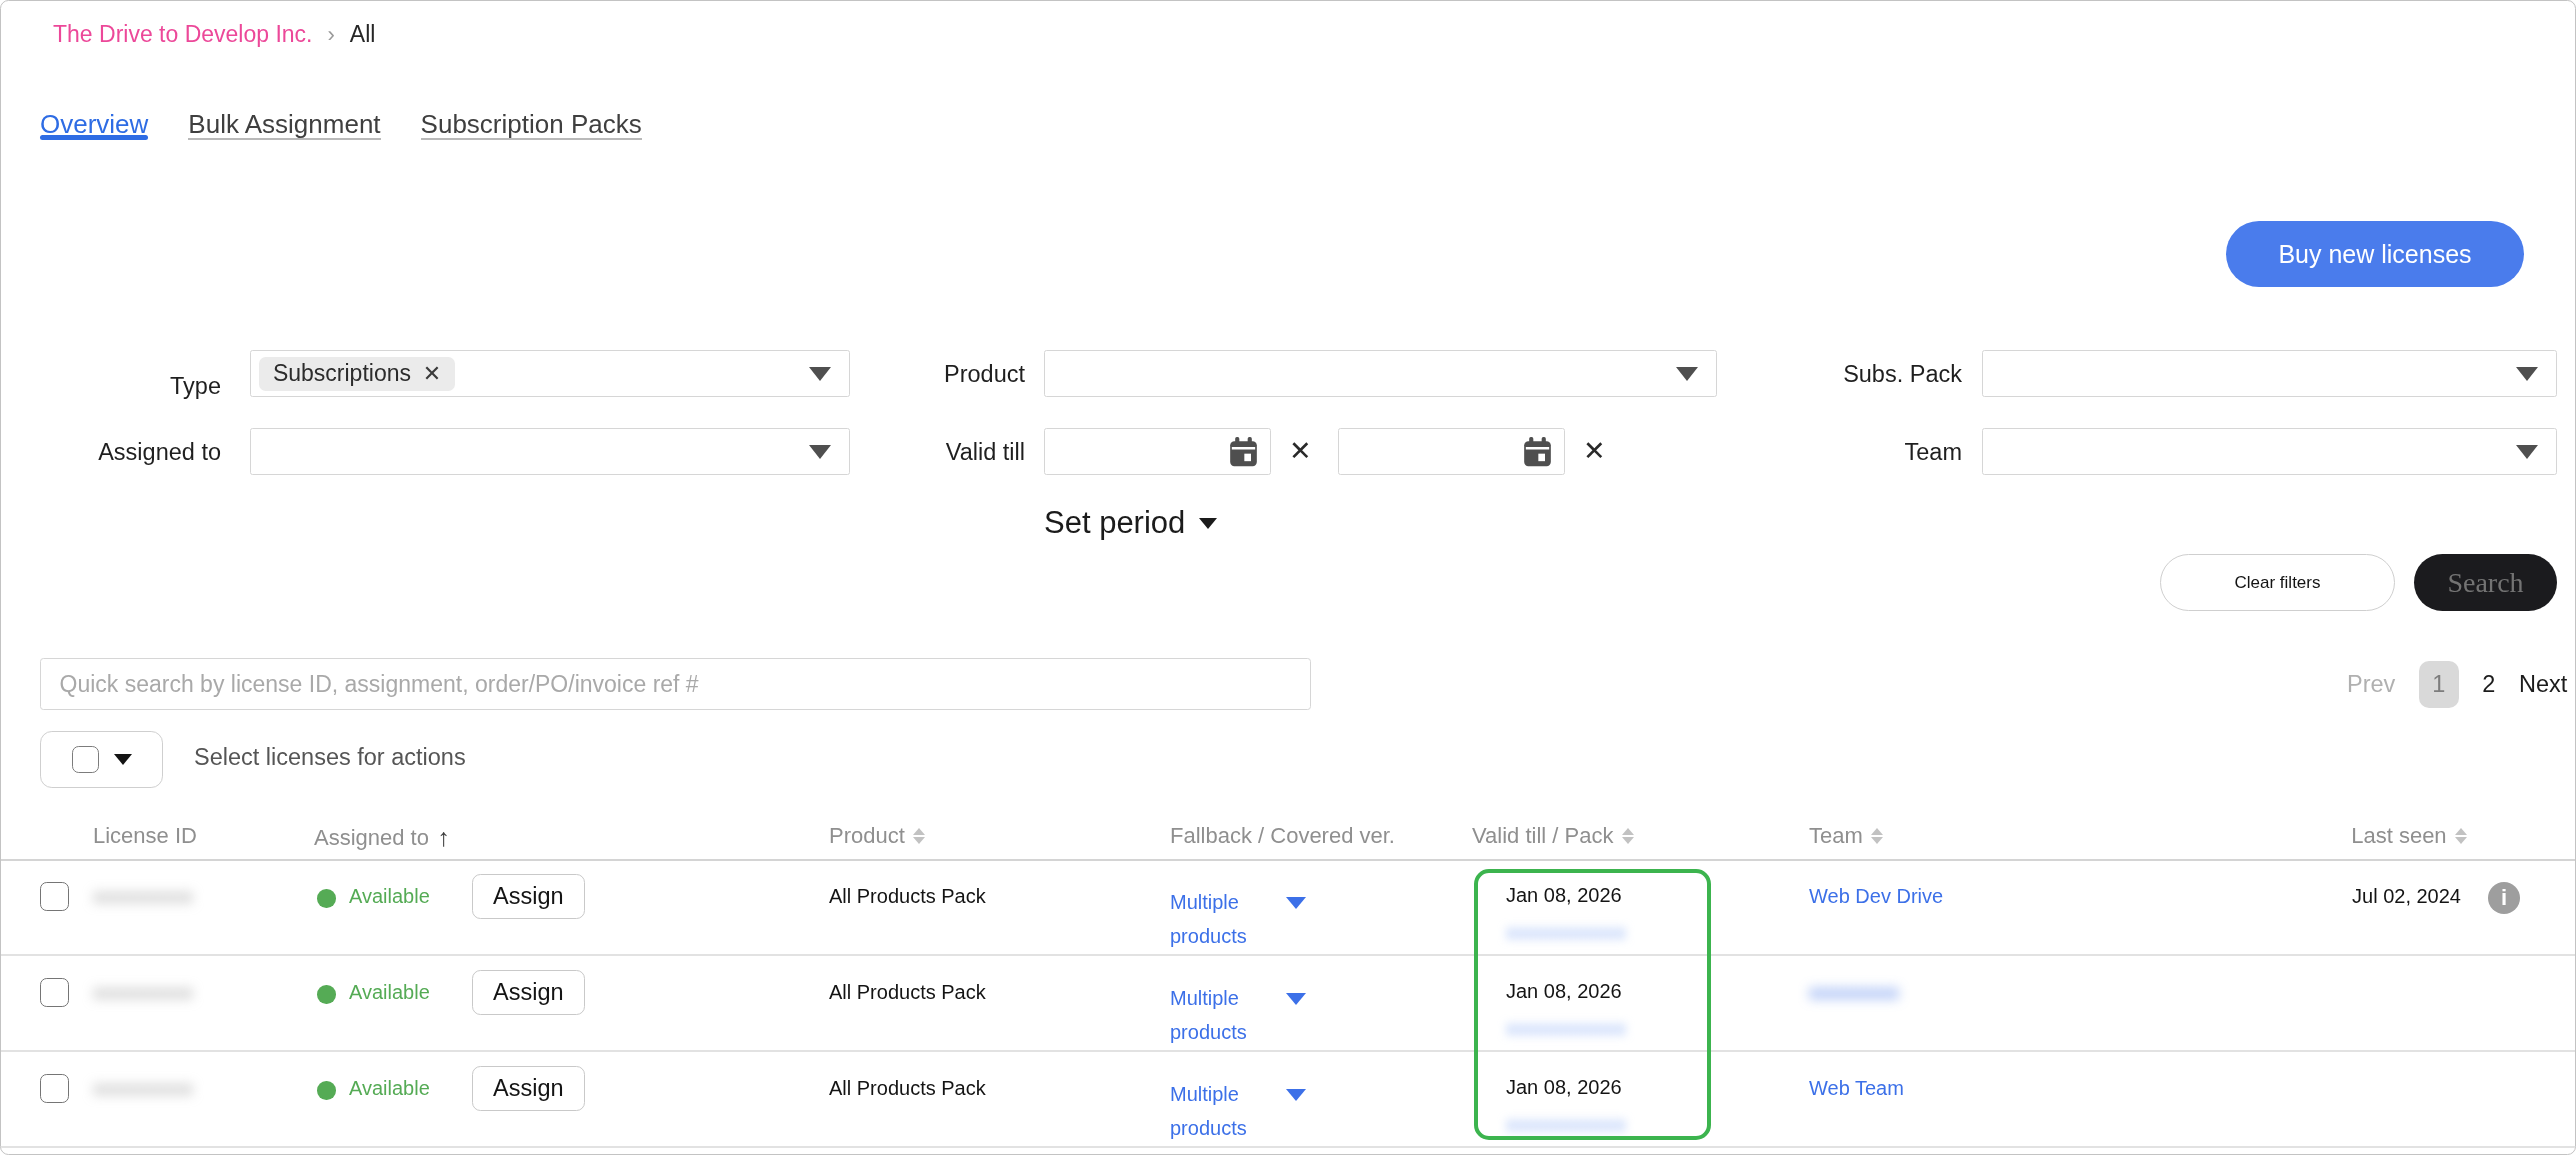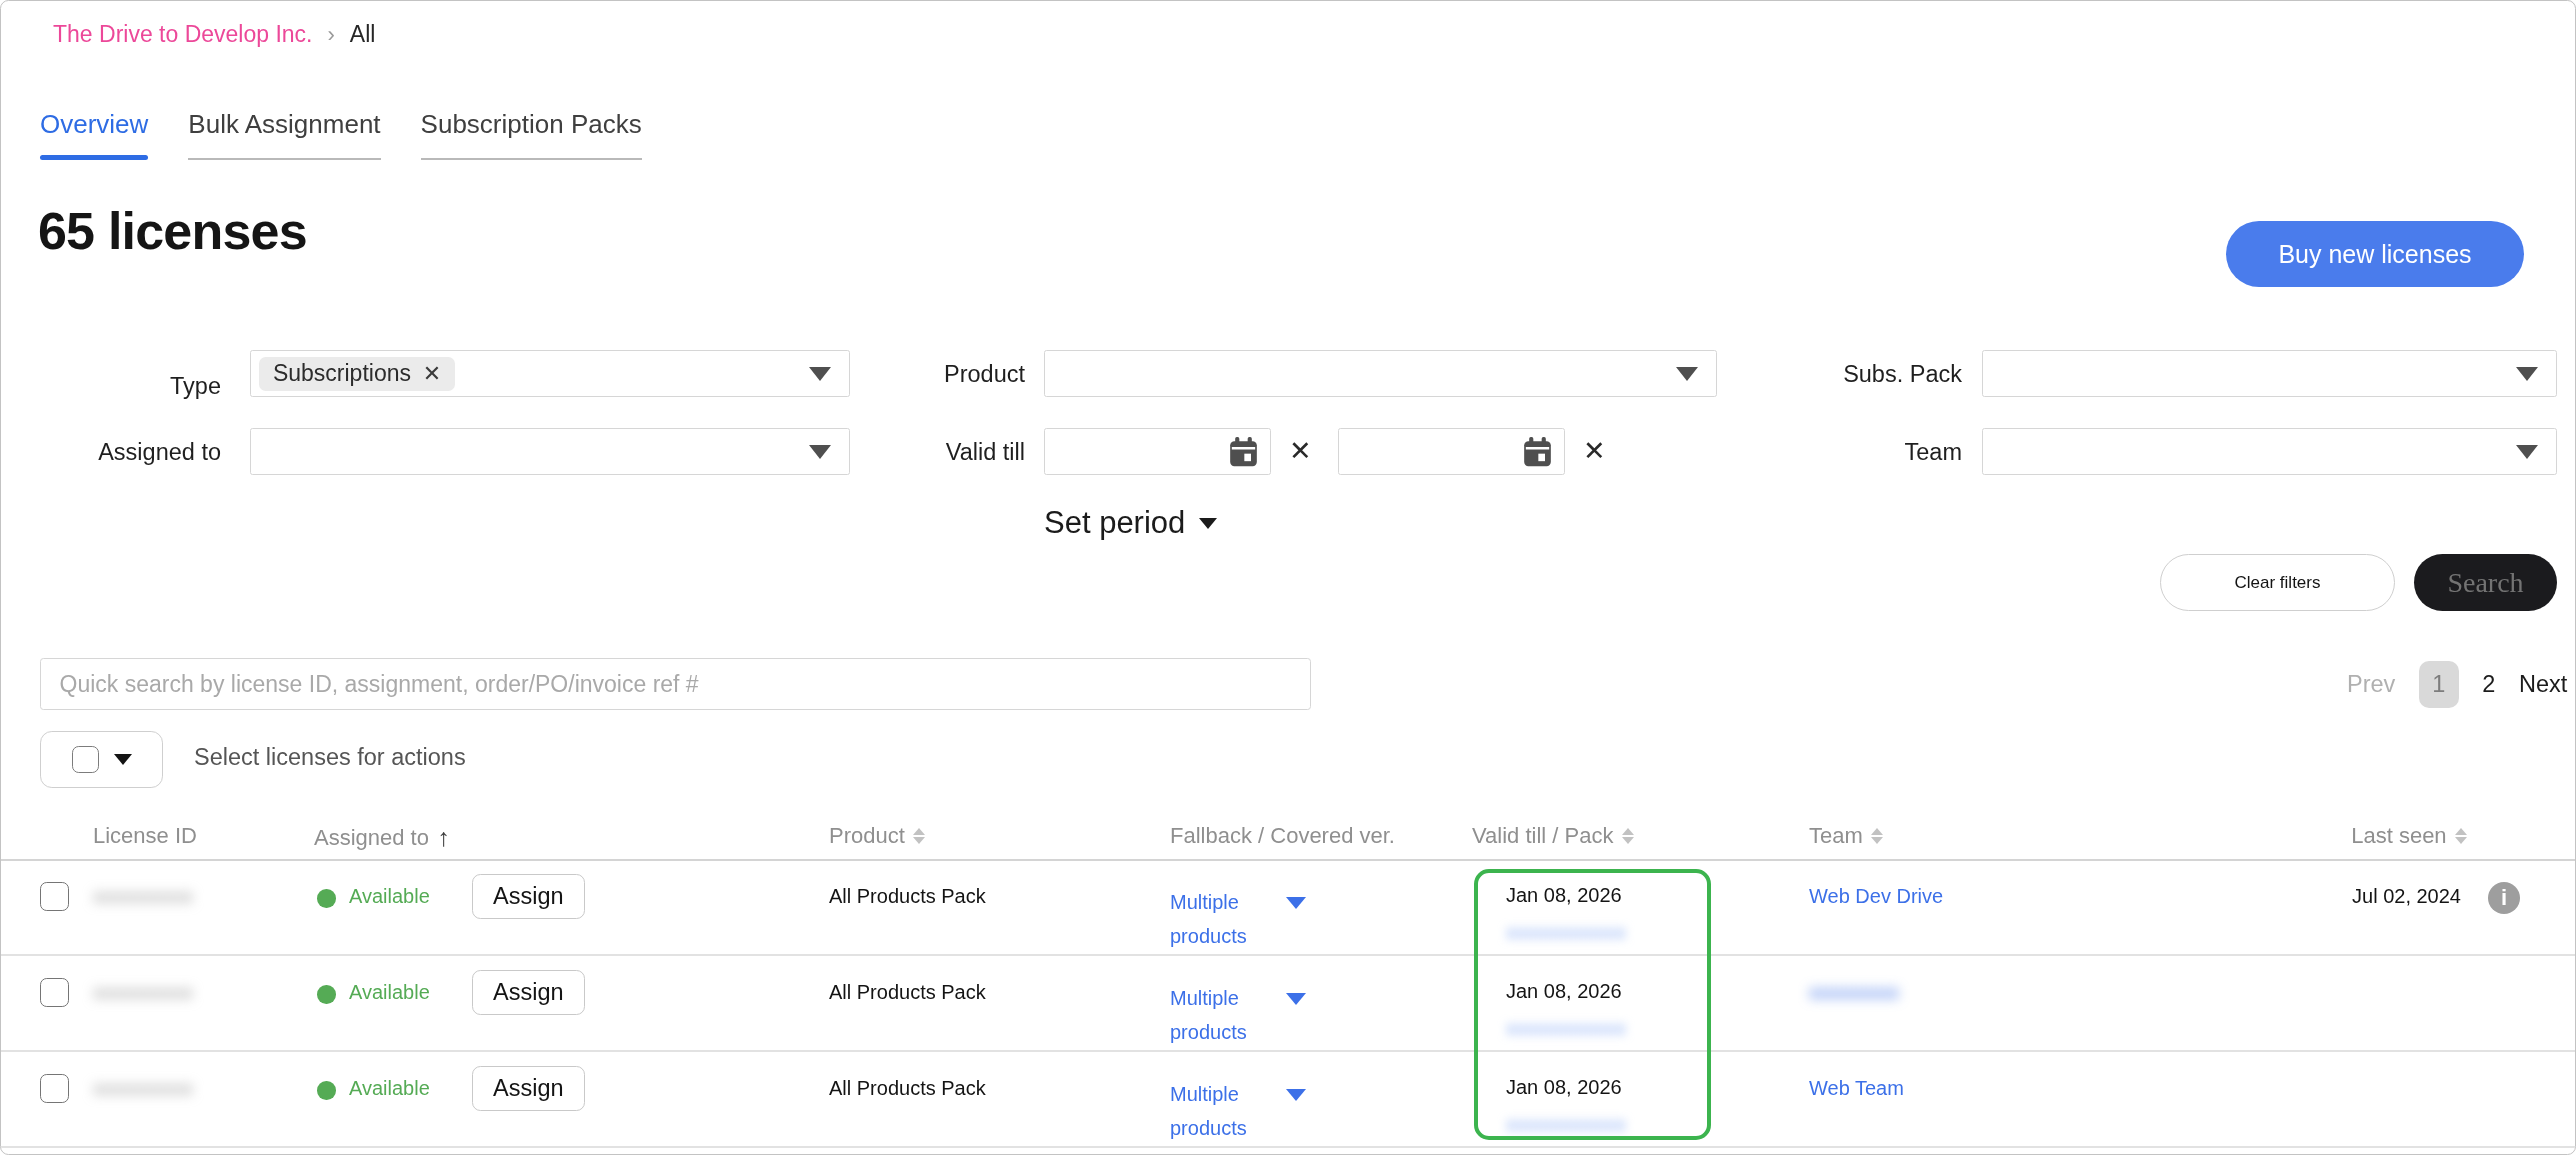--- a/index.html
+++ b/index.html
@@ -12,21 +12,21 @@
   }
 
   
   .breadcrumb { position:absolute; left:52px; top:20px; font-size:23px; display:flex; gap:15px; align-items:center; }
   .breadcrumb .org { color:#ec4899; cursor:pointer; }
   .breadcrumb .sep { color:#9a9a9a; font-size:22px; }
   .breadcrumb .cur { color:#262626; }
 
   
   .tabs { position:absolute; left:39px; top:108px; display:flex; gap:40px; }
-  .tab { font-size:26px; padding-bottom:20px; position:relative; color:#3f3f3f; cursor:pointer; }
+  .tab { font-size:26px; position:relative; color:#3f3f3f; cursor:pointer; }
   .tab::after { content:""; position:absolute; left:0; right:0; bottom:0; height:2.5px; background:#b9b9b9; }
   .tab.active { color:#2e6ce4; }
   .tab.active::after { height:5px; background:#2e6ce4; border-radius:2.5px; }
 
   h1.title { position:absolute; left:37px; top:200px; font-size:52px; font-weight:700; letter-spacing:-0.8px; color:#151515; }
 
   .buy-btn { position:absolute; left:2225px; top:220px; width:298px; height:66px; background:#4a7cec; color:#fff;
     border:none; border-radius:34px; font-size:25px; font-family:inherit; cursor:pointer; }
 
   
@@ -107,21 +107,20 @@
     <span class="sep">›</span>
     <span class="cur">All</span>
   </div>
 
   <div class="tabs">
     <div class="tab active">Overview</div>
     <div class="tab">Bulk Assignment</div>
     <div class="tab">Subscription Packs</div>
   </div>
 
-  <h1 class="title">65 licenses</h1>
 
   <button class="buy-btn">Buy new licenses</button>
 
   <div class="flabel" style="left:101px; top:360px; width:119px;margin-top:12px;">Type</div>
   <div class="field" style="left:249px; top:349px; width:600px;padding-left:46px;">
     <span class="chip">
       <span>Subscriptions</span>
       <span class="x">✕</span>
     </span>
     <span class="caret"></span>

